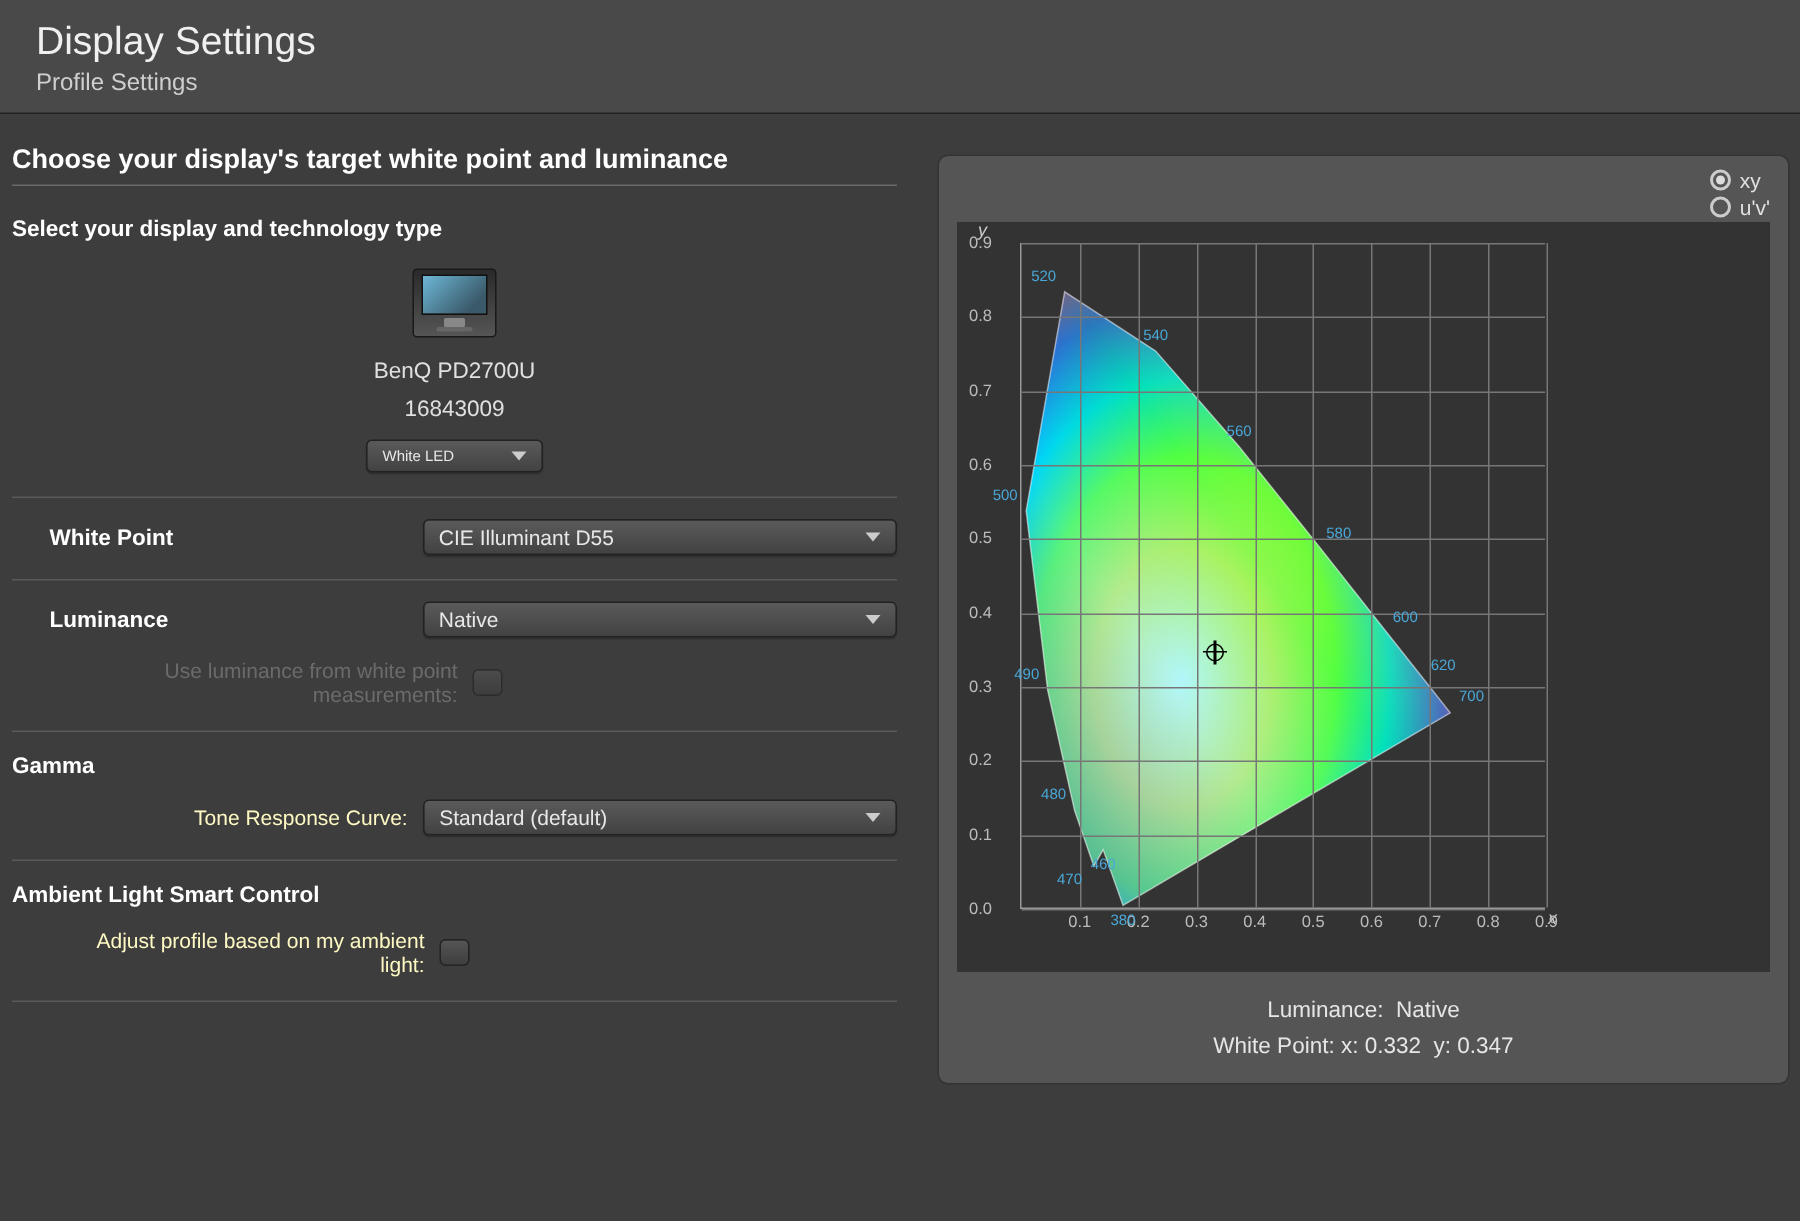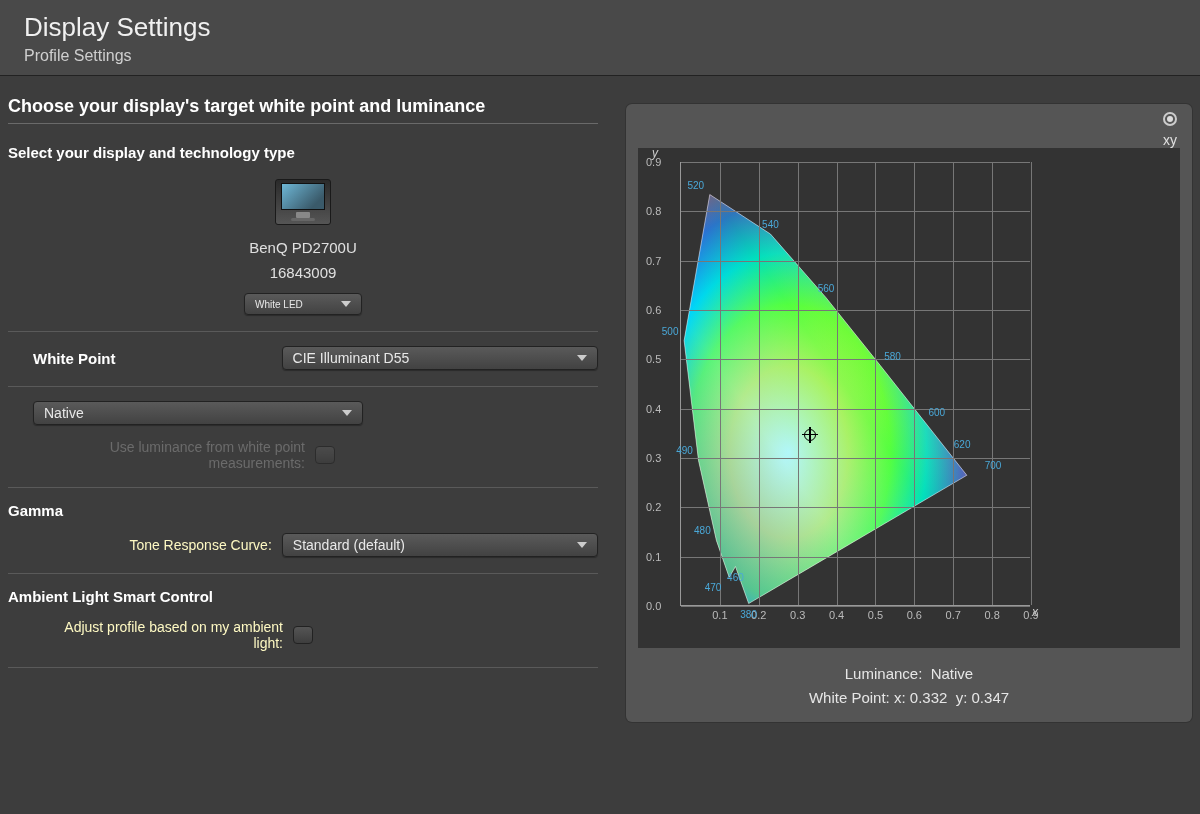--- a/index.html
+++ b/index.html
@@ -40,21 +40,21 @@
   .slider-wrap { display:flex; align-items:center; gap:18px; }
   .slider-track { position:relative; width:260px; height:6px; background:linear-gradient(#2d2d2d,#4a4a4a); border:1px solid #1e1e1e; border-radius:3px;}
   .slider-thumb { position:absolute; top:-7px; width:14px; height:18px; background:linear-gradient(#777,#4a4a4a); border:1px solid #1a1a1a; border-radius:2px; transform:translateX(-50%);}
   .stepper { display:inline-flex; align-items:center; background:linear-gradient(#5a5a5a,#3f3f3f); border:1px solid #1e1e1e; border-radius:12px; height:22px; padding:0 8px; gap:10px; box-shadow:0 1px 1px rgba(0,0,0,0.4);}
   .stepper .arrow { color:#bbb; font-size:10px; cursor:pointer;}
   .stepper .val { font-size:14px; color:#fff; min-width:36px; text-align:center;}
 
   
   .panel { background:#555; border-radius:6px; padding:12px; position:relative; margin-top:8px; box-shadow: 0 0 0 1px rgba(0,0,0,0.15);}
   .radio-group { position:absolute; top:8px; right:12px; font-size:14px; color:#e0e0e0;}
-  .radio-row { display:flex; align-items:center; gap:6px; cursor:pointer; margin-bottom:2px;flex-direction:column;}
+  .radio-row { display:flex; align-items:center; gap:6px; cursor:pointer; margin-bottom:2px;}
   .radio-circ { width:14px; height:14px; border-radius:50%; border:2px solid #ccc; display:flex; align-items:center; justify-content:center;}
   .radio-circ.sel::after{ content:""; width:6px; height:6px; border-radius:50%; background:#ddd;}
 
   .chart-box { background:#333; margin-top:32px; padding:10px 12px 4px 12px; height:500px; position:relative;}
   .chart-canvas { position:relative; margin-left:30px; margin-top:4px; width:350px; height:444px; border-left:1px solid #999; border-bottom:1px solid #999;}
   .grid-v, .grid-h { position:absolute; background:#777;}
   .grid-v { width:1px; height:100%; top:0;}
   .grid-h { height:1px; width:100%; left:0;}
   .axis-label-y { position:absolute; left:8px; font-size:11px; color:#bbb; transform:translateY(-50%);}
   .axis-label-x { position:absolute; bottom:-16px; font-size:11px; color:#bbb; transform:translateX(-50%);}
@@ -102,20 +102,21 @@
     <div class="row">
       <div class="row-label-left">White Point</div>
       <div class="dropdown wide">
         <span>CIE Illuminant D55</span>
         <span class="chev"></span>
       </div>
     </div>
     <hr class="hr">
 
     <div class="row">
+      <div class="row-label-left">Luminance</div>
       <div class="dropdown wide">
         <span>Native</span>
         <span class="chev"></span>
       </div>
     </div>
     <div class="row">
       <div class="row-label-col disabled" style="width:282px;">Use luminance from white point measurements:</div>
       <div class="checkbox disabled" style="opacity:.6"></div>
     </div>
     <hr class="hr">
@@ -210,21 +211,21 @@
             <div class="wavelabel" style="left: 32px; top: 425.387px;">470</div>
             <div class="wavelabel" style="left: 21.3889px; top: 368.387px; text-align: right;">480</div>
             <div class="wavelabel" style="left: 3.5px; top: 288.467px;">490</div>
             <div class="wavelabel" style="left: -10.8889px; top: 168.587px;">500</div>
             <div class="wavelabel" style="left: 14.7778px; top: 22.56px;">520</div>
             <div class="wavelabel" style="left: 89.4444px; top: 62.0267px;">540</div>
             <div class="wavelabel" style="left: 145.056px; top: 125.667px;">560</div>
             <div class="wavelabel" style="left: 211.5px; top: 193.747px;">580</div>
             <div class="wavelabel" style="left: 255.833px; top: 249.987px;">600</div>
             <div class="wavelabel" style="left: 281.111px; top: 282.053px;">620</div>
-            <div class="wavelabel" style="left: 312px; top: 303.267px;">700</div>
+            <div class="wavelabel" style="left: 300px; top: 303.267px;">700</div>
             <div class="target-mark" style="left: 129.111px; top: 272.813px;">
               <span></span>
             </div>
           </div>
       <div class="axis-label-y" style="top: 458px;">0.0</div>
           <div class="axis-label-y" style="top: 408.667px;">0.1</div>
           <div class="axis-label-y" style="top: 359.333px;">0.2</div>
           <div class="axis-label-y" style="top: 310px;">0.3</div>
           <div class="axis-label-y" style="top: 260.667px;">0.4</div>
           <div class="axis-label-y" style="top: 211.333px;">0.5</div>

